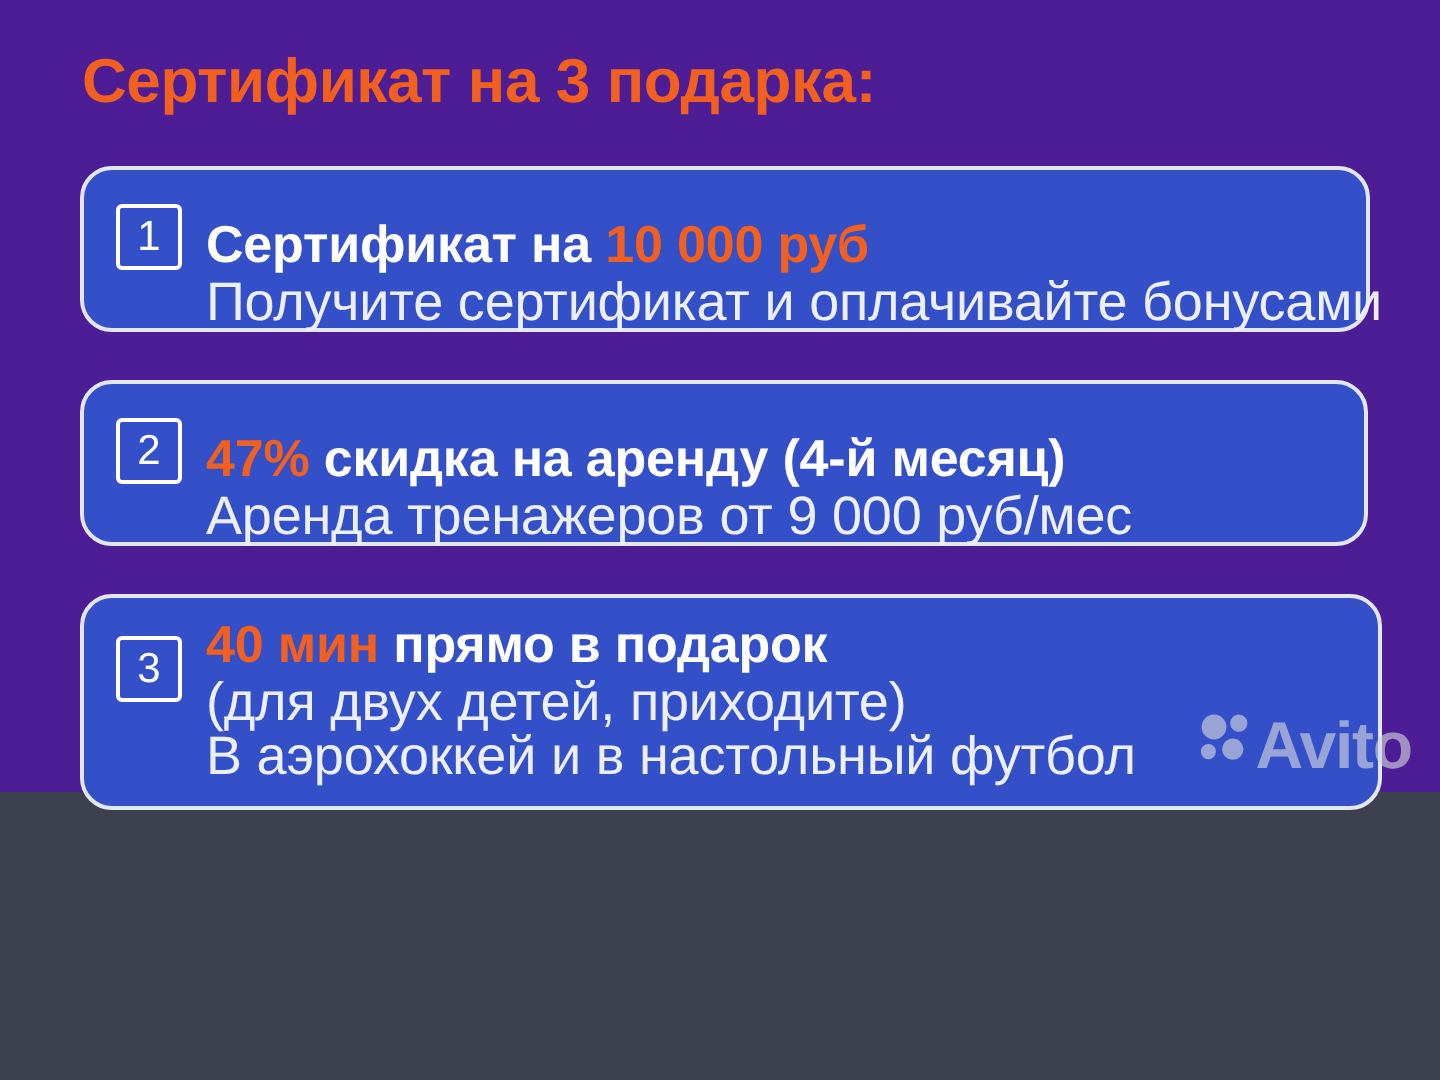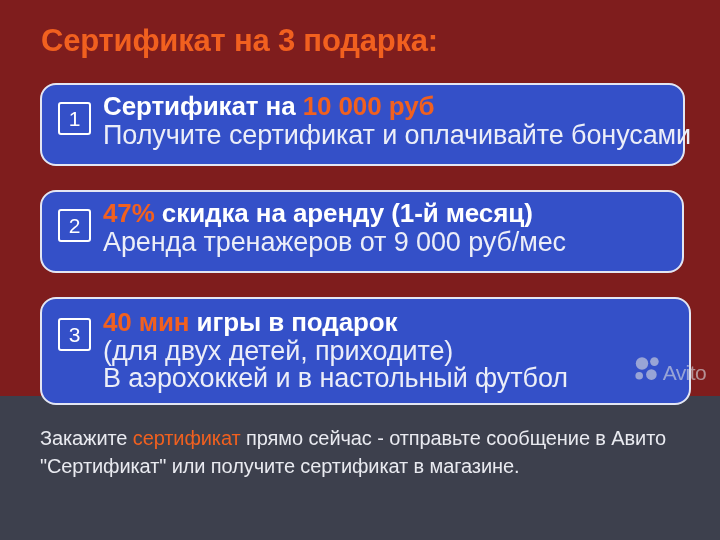--- a/index.html
+++ b/index.html
@@ -11,21 +11,21 @@
     height: 540px;
     overflow: hidden;
     background: #3d404d;
     font-family: "Liberation Sans", sans-serif;
     -webkit-font-smoothing: antialiased;
   }
   #poster {
     position: relative;
     width: 720px;
     height: 396px;
-    background: #7f1d1d;
+    background: #4c1d95;
     box-sizing: border-box;
   }
 
   
   .poster-title {
     position: absolute;
     left: 41px;
     top: 23px;
     font-size: 31px;
     font-weight: bold;
@@ -63,21 +63,21 @@
     line-height: 29px;
     text-align: center;
   }
   #card-1 .card-badge { margin-top: 17px; }
   #card-2 .card-badge { margin-top: 17px; }
   #card-3 .card-badge { margin-top: 19px; }
 
   .card-body {
     flex: 1 1 auto;
     margin-left: 12px;
-    padding-top: 6px;
+    padding-top: 22px;
   }
   #card-3 .card-body { padding-top: 8px; }
 
   .card-heading {
     font-size: 26px;
     font-weight: bold;
     color: #ffffff;
     line-height: 31px;
     white-space: nowrap;
     letter-spacing: -0.1px;
@@ -112,22 +112,22 @@
     position: absolute;
     right: 14px;
     bottom: 10px;
     display: flex;
     align-items: center;
     opacity: 0.62;
   }
   .avito-dots { width: 26px; height: 26px; display: block; }
   .avito-word {
     margin-left: 3px;
-    font-size: 21px;
-    font-weight: normal;
+    font-size: 33px;
+    font-weight: bold;
     color: #d6d8df;
     letter-spacing: -0.6px;
     line-height: 27px;
     margin-top: 10px;
   }
 </style>
 </head>
 <body>
 
 <div id="poster">
@@ -138,35 +138,34 @@
     <div class="card-badge">1</div>
     <div class="card-body">
       <div class="card-heading"><span>Сертификат на </span><span class="hl">10 000 руб</span></div>
       <div class="card-sub">Получите сертификат и оплачивайте бонусами</div>
     </div>
   </div>
 
   <div class="card" id="card-2">
     <div class="card-badge">2</div>
     <div class="card-body">
-      <div class="card-heading"><span class="hl">47%</span><span> скидка на аренду (1-й месяц)</span></div>
+      <div class="card-heading"><span class="hl">47%</span><span> скидка на аренду (4-й месяц)</span></div>
       <div class="card-sub">Аренда тренажеров от 9 000 руб/мес</div>
     </div>
   </div>
 
   <div class="card" id="card-3">
     <div class="card-badge">3</div>
     <div class="card-body">
-      <div class="card-heading"><span class="hl">40 мин</span><span> игры в подарок</span></div>
+      <div class="card-heading"><span class="hl">40 мин</span><span> прямо в подарок</span></div>
       <div class="card-sub">(для двух детей, приходите)</div>
       <div class="card-sub">В аэрохоккей и в настольный футбол</div>
     </div>
   </div>
 
-  <div class="footer-note"><span>Закажите </span><span class="hl">сертификат</span><span> прямо сейчас - отправьте сообщение в Авито "Сертификат" или получите сертификат в магазине.</span></div>
 
   <div class="avito-logo">
     <span>
       <svg class="avito-dots" viewBox="0 0 26 26" xmlns="http://www.w3.org/2000/svg" aria-hidden="true">
         <circle cx="8" cy="8.5" r="6.2" fill="#d6d8df"></circle>
         <circle cx="20.4" cy="6.6" r="4.3" fill="#d6d8df"></circle>
         <circle cx="5.2" cy="20.8" r="3.8" fill="#d6d8df"></circle>
         <circle cx="17.4" cy="19.6" r="5.3" fill="#d6d8df"></circle>
       </svg>
     </span>

